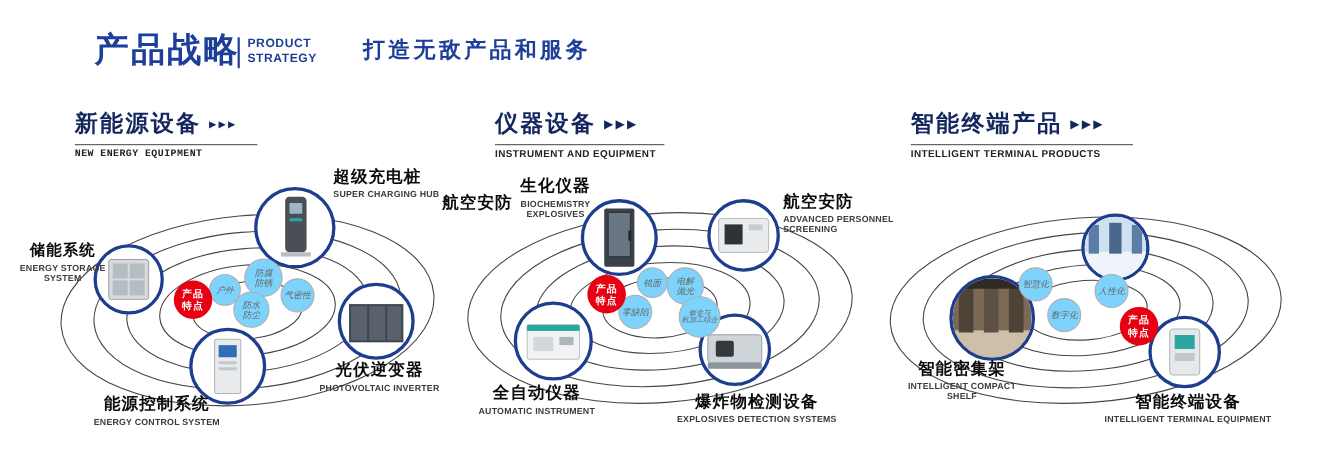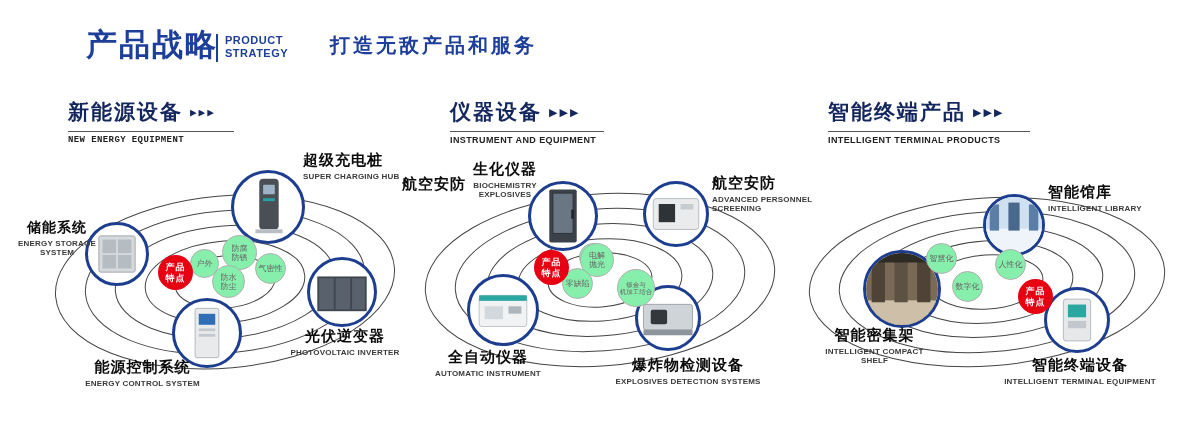--- a/index.html
+++ b/index.html
@@ -41,23 +41,23 @@
   .plabel .en{display:block;font-size:8px;font-weight:bold;color:#3a3a3a;letter-spacing:0.2px;margin-top:2px;}
   .center{text-align:center;}
   
   .badge{
     position:absolute;z-index:5;border-radius:50%;background:var(--red);color:#fff;
     display:flex;flex-direction:column;align-items:center;justify-content:center;
     font-size:9px;font-weight:bold;line-height:11px;letter-spacing:1px;
   }
   
   .bubble{
-    position:absolute;z-index:4;border-radius:50%;background:#86efac;border:1px solid #b0b0b0;
+    position:absolute;z-index:4;border-radius:50%;background:#7dd3fc;border:1px solid #b0b0b0;
     color:#666;display:flex;flex-direction:column;align-items:center;justify-content:center;
-    text-align:center;font-size:8px;line-height:9px;
+    text-align:center;font-size:8px;line-height:9px;font-style:italic;
   }
   .bubble.tiny{font-size:6.5px;line-height:7.5px;}
 </style>
 </head>
 <body>
 
 <div class="canvas">
 
   <h1 class="abs title" style="left:86px;top:24px;">产品战略</h1>
   <div class="abs brand-divider" style="left:216px;top:34px;"></div>
@@ -239,36 +239,32 @@
     <span class="en">EXPLOSIVES DETECTION SYSTEMS</span>
   </div>
 
   <div class="badge" style="left:534px;top:250px;width:35px;height:35px;">
     <span>产品</span>
     <span>特点</span>
   </div>
   <div class="bubble" style="left:579px;top:243px;width:26px;height:26px;">
     <span>镜面</span>
   </div>
-  <div class="bubble" style="left:580px;top:243px;width:32px;height:32px;text-align:right;">
+  <div class="bubble" style="left:606px;top:243px;width:32px;height:32px;text-align:right;">
     <span>电解</span>
     <span>抛光</span>
   </div>
   <div class="bubble" style="left:562px;top:268px;width:29px;height:29px;">
     <span>零缺陷</span>
   </div>
   <div class="bubble tiny" style="left:617px;top:269px;width:36px;height:36px;">
     <span>钣金与</span>
     <span>机加工结合</span>
   </div>
 
-  <div class="plabel" style="left:1048px;top:183px;">
-    <span class="cn">智能馆库</span>
-    <span class="en">INTELLIGENT LIBRARY</span>
-  </div>
   <div class="circle" style="left:983px;top:194px;width:62px;height:62px;">
     <svg viewBox="0 0 60 60">
       <rect width="60" height="60" fill="#cfe0f0"></rect>
         <rect y="34" width="60" height="26" fill="#eef4fa"></rect>
       <rect x="4" y="8" width="10" height="28" fill="#5b7ea6"></rect>
         <rect x="24" y="6" width="12" height="30" fill="#49688c"></rect>
       <rect x="46" y="8" width="10" height="28" fill="#5b7ea6"></rect>
     </svg>
   </div>
 

